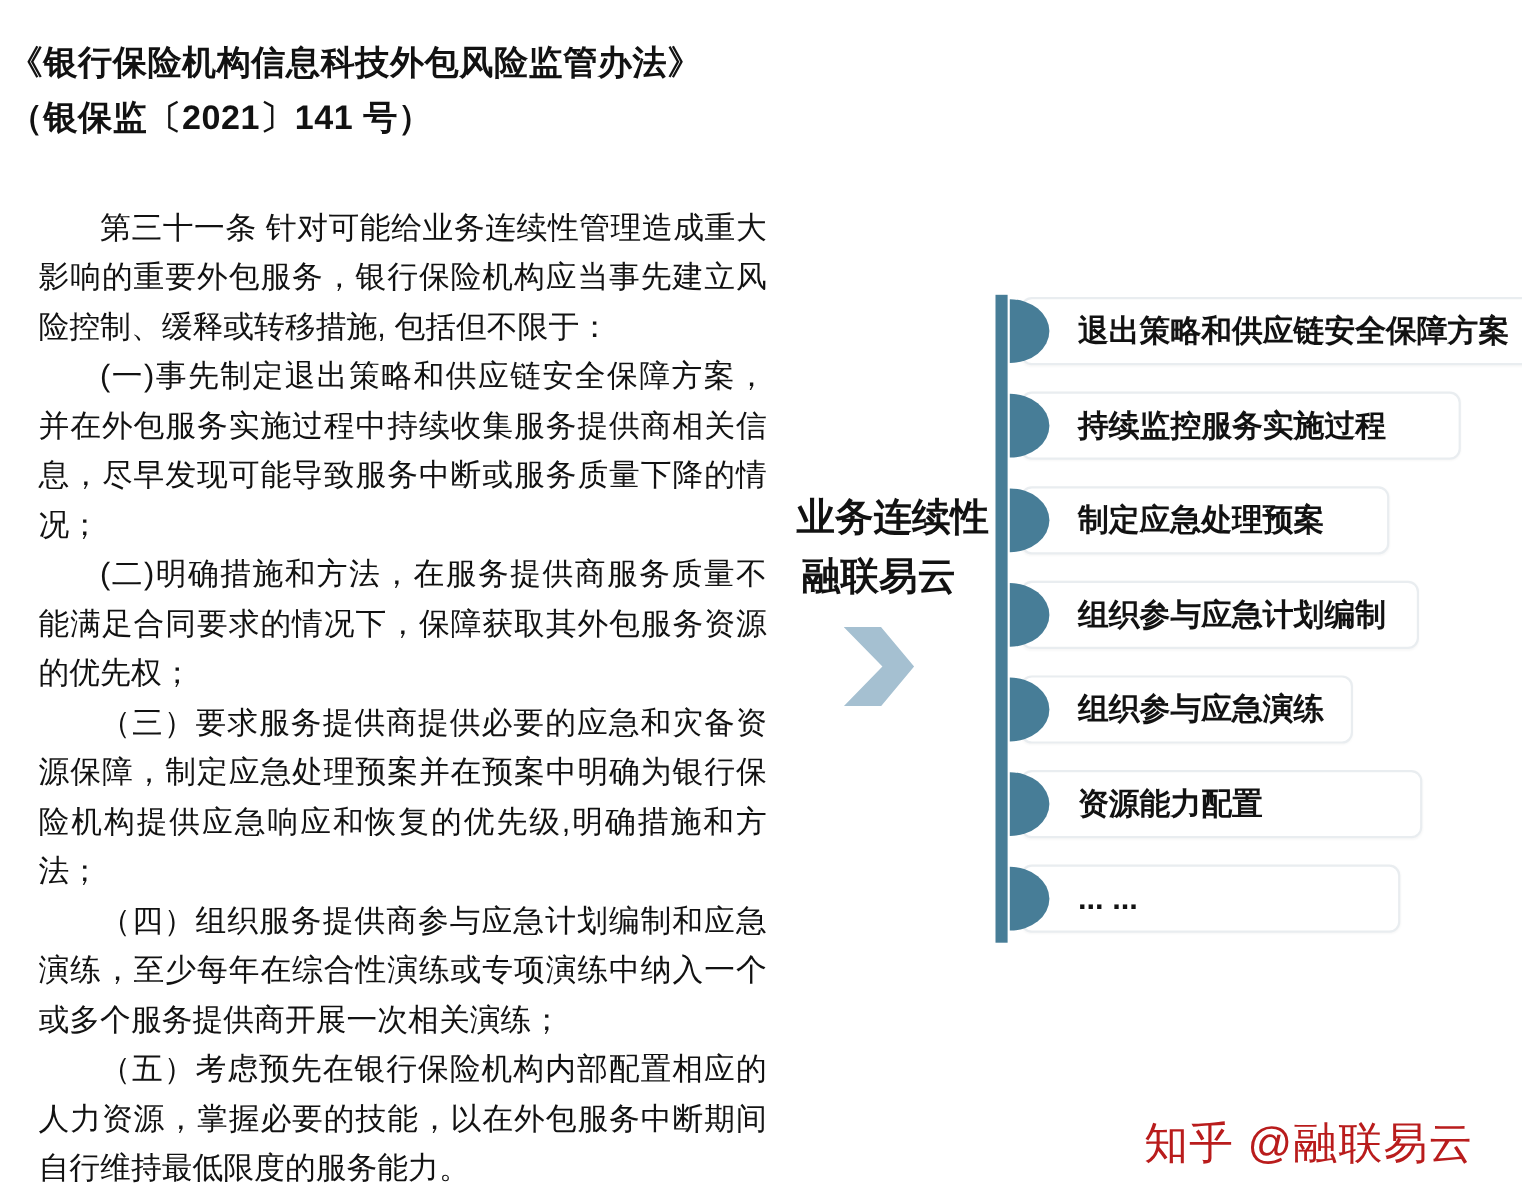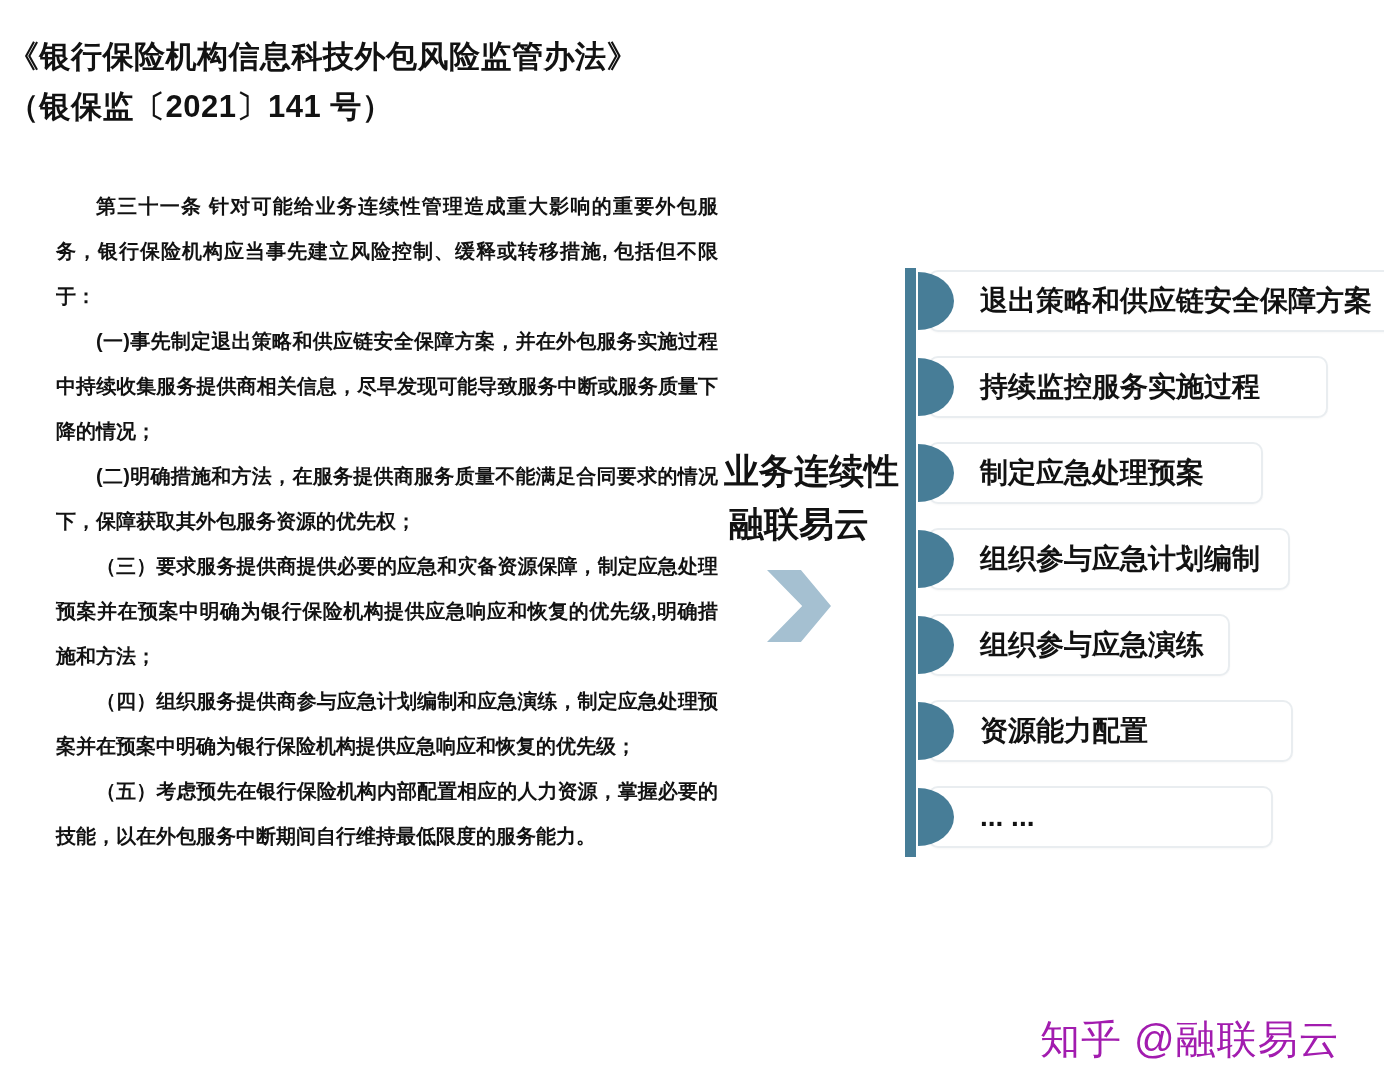--- a/index.html
+++ b/index.html
@@ -13,23 +13,22 @@
   }
   
   .doc-title{
     position:absolute;left:8px;top:32px;
     font-size:31px;font-weight:700;line-height:50px;
     letter-spacing:0.5px;white-space:nowrap;
   }
   
   .article{
     position:absolute;left:35px;top:184px;width:662px;
-    font-size:20px;font-weight:700;line-height:45px;
+    font-size:28px;font-weight:400;line-height:45px;
     text-align:justify;
-    margin-left:21px;
   }
   .article p{margin:0;text-indent:2em;}
   
   .connector{
     position:absolute;left:724px;top:444px;width:150px;
     text-align:center;
   }
   .connector-label{
     font-size:35px;font-weight:700;line-height:53px;white-space:nowrap;
   }
@@ -66,39 +65,39 @@
   .measure-row:nth-child(2) .measure-card{min-width:400px;}
   .measure-row:nth-child(3) .measure-card{min-width:335px;}
   .measure-row:nth-child(4) .measure-card{min-width:362px;}
   .measure-row:nth-child(5) .measure-card{min-width:300px;}
   .measure-row:nth-child(6) .measure-card{min-width:365px;}
   .measure-row:nth-child(7) .measure-card{min-width:345px;}
   
   .watermark{
     position:absolute;left:1040px;top:1012px;
     font-size:40px;font-weight:500;letter-spacing:1px;
-    color:#a21caf;white-space:nowrap;
+    color:#b91c1c;white-space:nowrap;
   }
 </style>
 </head>
 <body>
 
 <div class="canvas">
 
   <div class="doc-title">
     <div>《银行保险机构信息科技外包风险监管办法》</div>
     <div>（银保监〔2021〕141 号）</div>
   </div>
 
   <div class="article">
     <p>第三十一条  针对可能给业务连续性管理造成重大影响的重要外包服务，银行保险机构应当事先建立风险控制、缓释或转移措施, 包括但不限于：</p>
     <p>(一)事先制定退出策略和供应链安全保障方案，并在外包服务实施过程中持续收集服务提供商相关信息，尽早发现可能导致服务中断或服务质量下降的情况；</p>
     <p>(二)明确措施和方法，在服务提供商服务质量不能满足合同要求的情况下，保障获取其外包服务资源的优先权；</p>
     <p>（三）要求服务提供商提供必要的应急和灾备资源保障，制定应急处理预案并在预案中明确为银行保险机构提供应急响应和恢复的优先级,明确措施和方法；</p>
-    <p>（四）组织服务提供商参与应急计划编制和应急演练，制定应急处理预案并在预案中明确为银行保险机构提供应急响应和恢复的优先级；</p>
+    <p>（四）组织服务提供商参与应急计划编制和应急演练，至少每年在综合性演练或专项演练中纳入一个或多个服务提供商开展一次相关演练；</p>
     <p>（五）考虑预先在银行保险机构内部配置相应的人力资源，掌握必要的技能，以在外包服务中断期间自行维持最低限度的服务能力。</p>
   </div>
 
   <div class="connector">
     <div class="connector-label">
       <div>业务连续性</div>
       <div>融联易云</div>
     </div>
     <div class="chevron-arrow"></div>
   </div>

